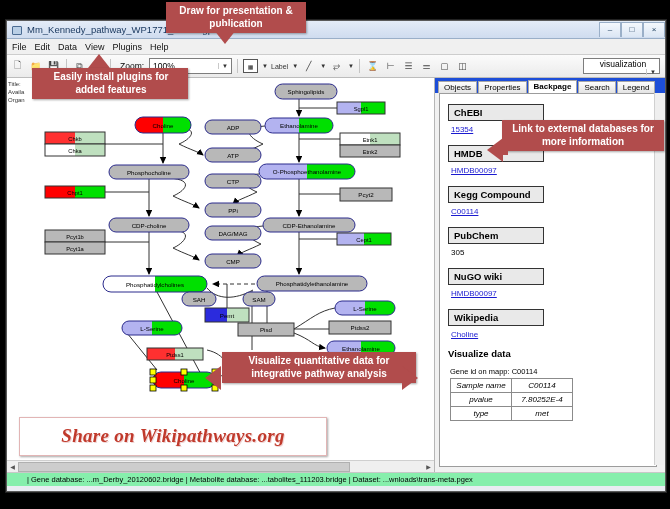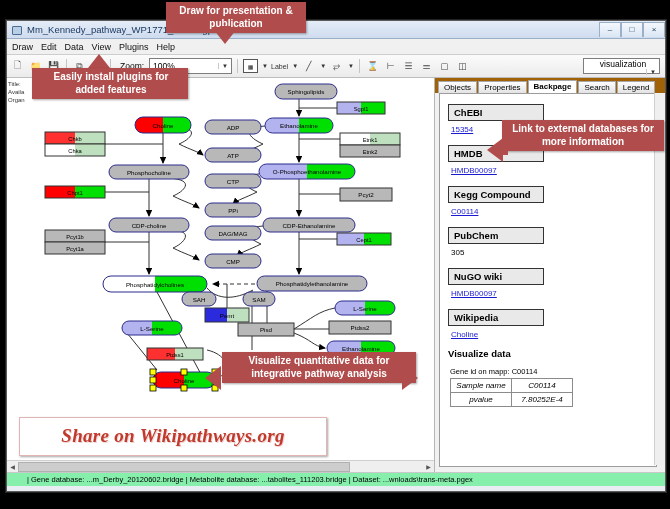--- a/index.html
+++ b/index.html
@@ -34,21 +34,21 @@
   
   .bodyrow{display:flex;height:394px;}
   .leftcol{width:427px;position:relative;background:#fff;border-right:1px solid #b6b6b6;}
   .sidelabels{position:absolute;left:1px;top:2px;font-size:6px;color:#333;line-height:8px;z-index:3;}
 
   .canvas{position:absolute;left:0;top:0;width:427px;height:394px;background:#fff;}
   svg.pw{position:absolute;left:0;top:0;}
 
   
   .rightcol{width:230px;background:#f1f1f1;position:relative;}
-  .tabrow{display:flex;align-items:flex-end;height:15px;padding-left:3px;background:#a16207;}
+  .tabrow{display:flex;align-items:flex-end;height:15px;padding-left:3px;background:#1d4ed8;}
   .tab{font-size:8px;padding:1px 5px;border:1px solid #a8a8a8;border-bottom:none;background:linear-gradient(#fdfdfd,#e3e3e3);margin-right:1px;color:#000;}
   .tab.active{background:#fff;padding-bottom:2px;font-weight:bold;}
   .bpage{position:absolute;left:4px;top:15px;width:216px;height:372px;background:#fff;border:1px solid #9c9c9c;overflow:hidden;}
   .bp-inner{padding:8px 0 0 8px;}
   .dbhead{display:inline-block;min-width:84px;border:1px solid #333;background:#e9e9e9;font-weight:bold;font-size:9.5px;padding:2px 5px;color:#000;}
   .dblink{font-size:8px;color:#1a1ad0;text-decoration:underline;margin:4px 0 9px 3px;display:block;}
   .dbplain{font-size:8px;color:#000;margin:4px 0 9px 3px;display:block;}
   .exprhead{font-weight:bold;font-size:9.5px;color:#000;margin:4px 0 8px 0;}
   .geneid{font-size:7.5px;color:#000;margin:0 0 2px 2px;}
   table.expr{border-collapse:collapse;margin-left:2px;}
@@ -93,21 +93,21 @@
     <span class="tb-ico"></span>
     <span class="tb-title">Mm_Kennedy_pathway_WP1771_45176.gpml</span>
     <span class="win-btns">
       <span>–</span>
       <span>□</span>
       <span>×</span>
     </span>
   </div>
 
   <div class="menubar">
-    <span>Draw</span>
+    <span>File</span>
     <span>Edit</span>
     <span>Data</span>
     <span>View</span>
     <span>Plugins</span>
     <span>Help</span>
   </div>
 
   <div class="toolbar">
     <div class="tbtn">🗋</div>
     <div class="tbtn" style="color:#c89a21;">📁</div>
@@ -418,20 +418,24 @@
           <table class="expr">
             <tbody>
                 <tr>
                   <td>Sample name</td>
                   <td>C00114</td>
                 </tr>
             <tr>
                   <td>pvalue</td>
                   <td>7.80252E-4</td>
                 </tr>
+            <tr>
+                  <td>type</td>
+                  <td>met</td>
+                </tr>
           </tbody>
             </table>
         </div>
       </div>
       <div class="rpanel-scroll"></div>
     </div>
   </div>
 
   <div class="statusbar">
     <span>| Gene database: ...m_Derby_20120602.bridge | Metabolite database: ...tabolites_111203.bridge | Dataset: ...wnloads\trans-meta.pgex</span>

